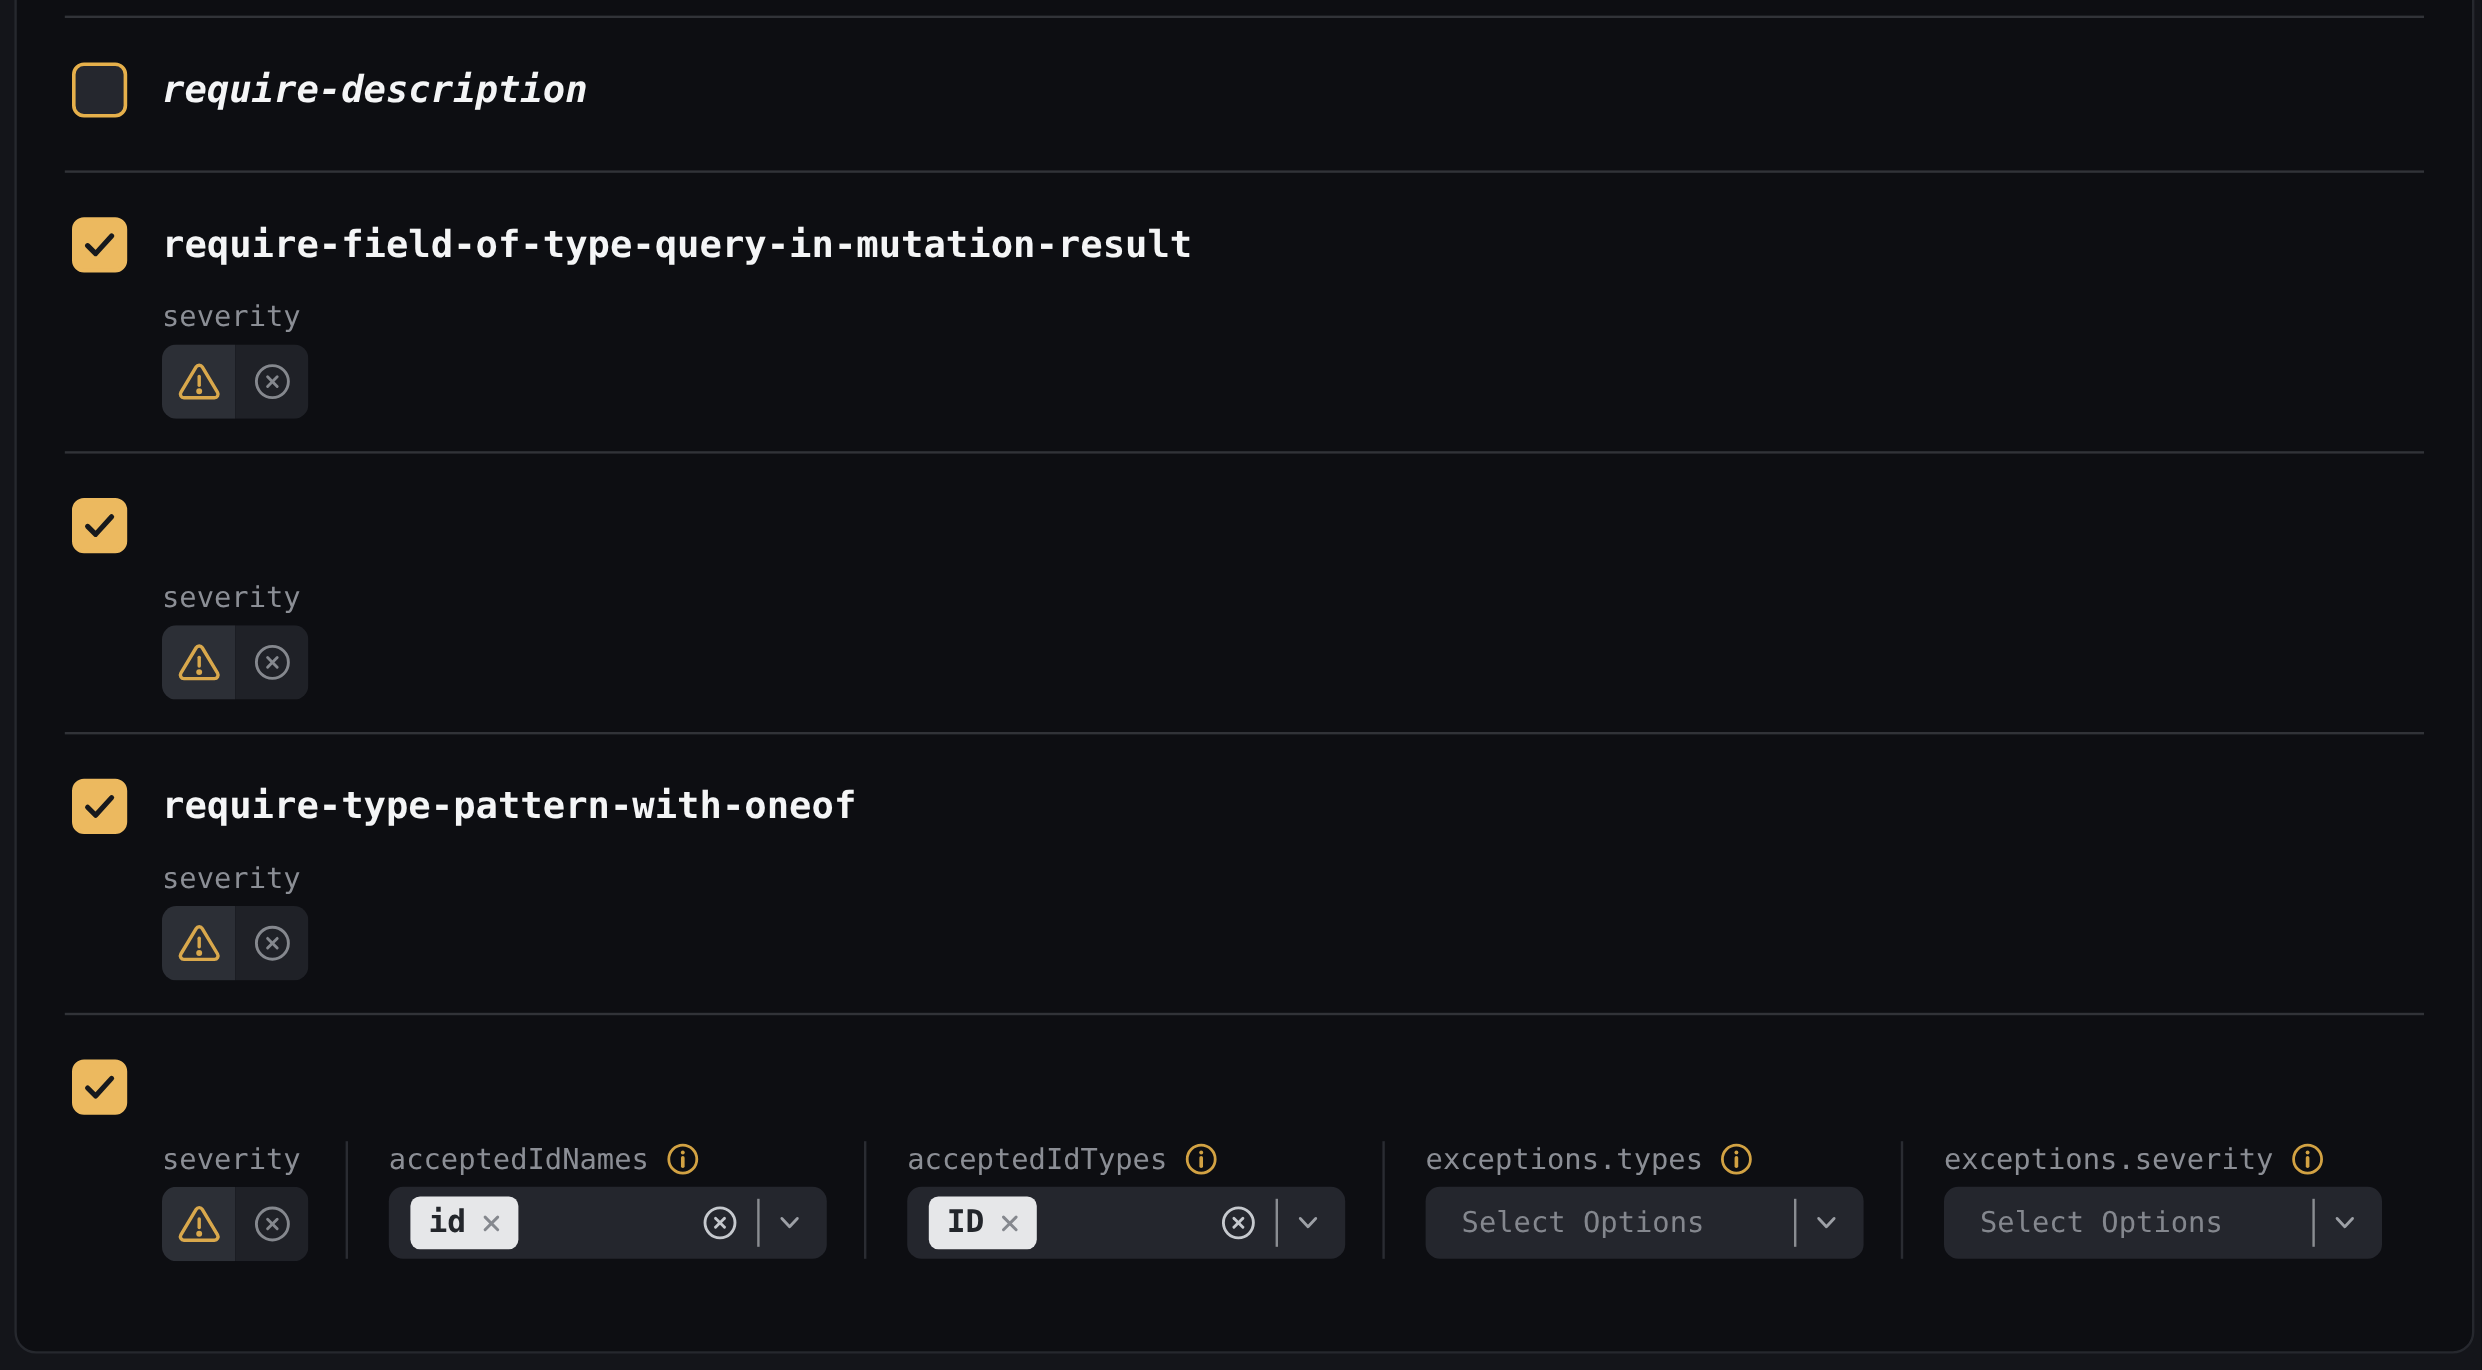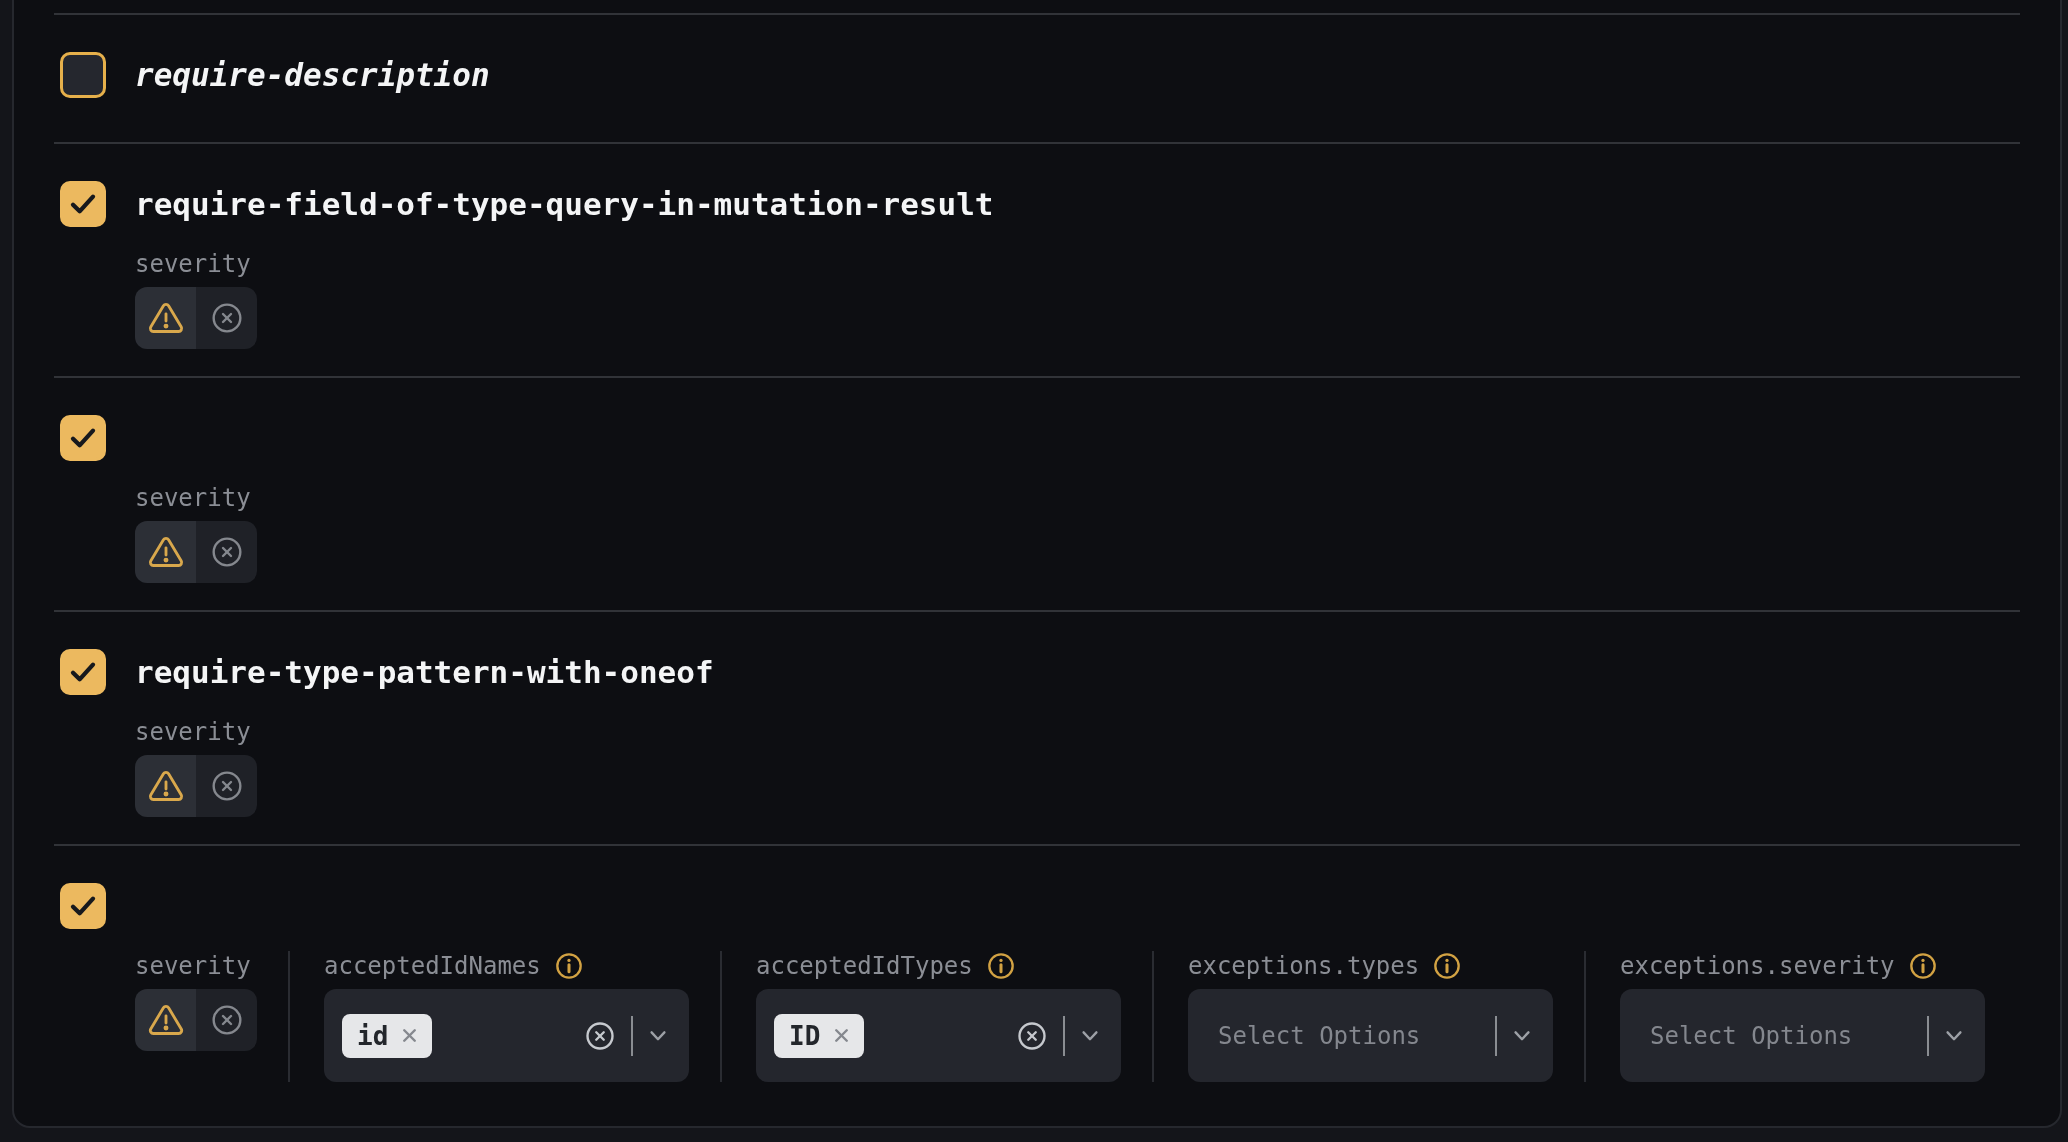--- a/index.html
+++ b/index.html
@@ -39,21 +39,21 @@
   .option-group + .option-group { border-left:2px solid var(--group-divider, #2a2c32); padding-left:34px; }
   .option-label-row { display:flex; align-items:center; gap:14px; height:30px; margin-bottom:8px; }
   .option-label { color:var(--label, #8b8e95); font-size:24px; white-space:nowrap; }
   .info-btn { display:flex; align-items:center; cursor:pointer; }
 
   .severity-toggle { display:flex; width:122px; height:62px; border-radius:12px; overflow:hidden; }
   .seg { flex:1 1 50%; border:none; display:flex; align-items:center; justify-content:center; cursor:pointer; background:var(--seg-bg, #1f2127); }
   .seg.selected { background:var(--seg-selected-bg, #2c2f36); }
 
   .select-box {
-    width:365px; height:93px; border-radius:12px;
+    width:365px; height:60px; border-radius:12px;
     background:var(--control-bg, #24262d);
     display:flex; align-items:center;
     padding:0 20px 0 18px;
     cursor:pointer;
   }
   .select-box.placeholder-box { padding-left:30px;align-items:center; }
   .tag {
     background:var(--tag-bg, #e6e7e9); border-radius:8px; height:44px;
     display:flex; align-items:center; gap:11px; padding:0 12px 0 15px;
   }

